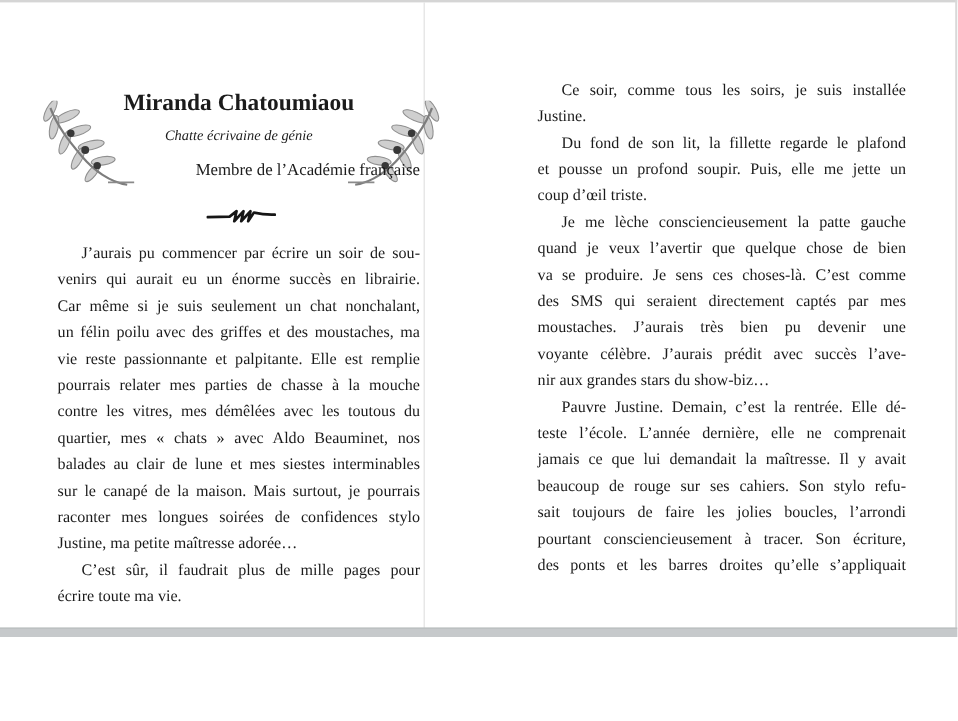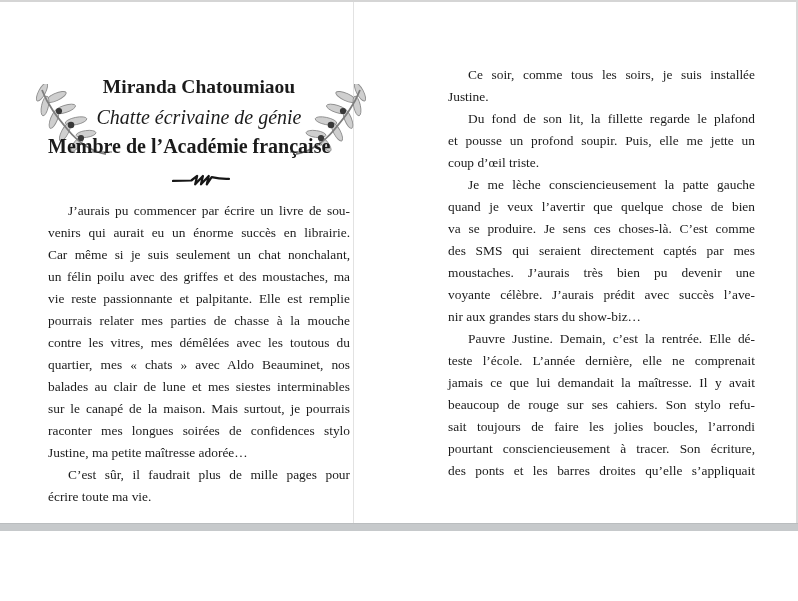--- a/index.html
+++ b/index.html
@@ -14,22 +14,22 @@
   .frame-right  { position:absolute; right:0; top:0; width:2px; height:594px; background:#d9d9d9; }
   .bottom-bar   { position:absolute; left:0; bottom:0; width:798px; height:7px; background:#c6c9cb; border-top:1px solid #babdbf; }
   .gutter       { position:absolute; left:353px; top:2px; width:1px; height:592px; background:#e2e2e2; }
 
   .page { position:absolute; top:0; height:594px; }
   .page-left  { left:0;   width:353px; }
   .page-right { left:354px; width:444px; }
 
   
   .hdr-author     { position:absolute; left:48px; top:76px;  width:302px; text-align:center; font-size:19.5px; font-weight:bold; }
-  .hdr-role       { position:absolute; left:48px; top:106px; width:302px; text-align:center; font-size:20px; font-style:italic; }
-  .hdr-membership { position:absolute; left:48px; top:135px; width:302px; text-align:left; font-size:20px; font-weight:bold; }
+  .hdr-role       { position:absolute; left:48px; top:106px; width:302px; text-align:center; font-size:12px; font-style:italic; }
+  .hdr-membership { position:absolute; left:48px; top:135px; width:302px; text-align:right; font-size:14px; font-weight:normal; }
 
   .branch { position:absolute; top:84px; width:84px; height:76px; }
   .branch-left  { left:28px; }
   .branch-right { left:290px; transform:scaleX(-1); }
 
   .divider { position:absolute; left:172px; top:174px; width:58px; height:13px; }
 
   
   .textcol { position:absolute; font-size:13.4px; }
   .textcol-left  { left:48px;  top:200px; width:302px; }
@@ -99,21 +99,21 @@
 
     <div class="hdr-author">Miranda Chatoumiaou</div>
     <div class="hdr-role">Chatte écrivaine de génie</div>
     <div class="hdr-membership">Membre de l’Académie française</div>
 
     <svg class="divider" viewBox="0 0 60 13">
       <path d="M1,7 Q12,6.6 20,6.5 L26,1.8 L24,10.5 L32,1.8 L30,10.5 L38,1.8 L36,10.5 L41,3 Q50,5.2 59,4.8" fill="none" stroke="#161616" stroke-width="2.3" stroke-linecap="round" stroke-linejoin="round"></path>
     </svg>
 
     <div class="textcol textcol-left">
-      <div class="line indent">J’aurais pu commencer par écrire un livre de sou-</div>
+      <div class="line indent">J’aurais pu commencer par écrire un soir de sou-</div>
       <div class="line">venirs qui aurait eu un énorme succès en librairie.</div>
       <div class="line">Car même si je suis seulement un chat nonchalant,</div>
       <div class="line">un félin poilu avec des griffes et des moustaches, ma</div>
       <div class="line">vie reste passionnante et palpitante. Elle est remplie</div>
       <div class="line">pourrais relater mes parties de chasse à la mouche</div>
       <div class="line">contre les vitres, mes démêlées avec les toutous du</div>
       <div class="line">quartier, mes « chats » avec Aldo Beauminet, nos</div>
       <div class="line">balades au clair de lune et mes siestes interminables</div>
       <div class="line">sur le canapé de la maison. Mais surtout, je pourrais</div>
       <div class="line">raconter mes longues soirées de confidences stylo</div>

